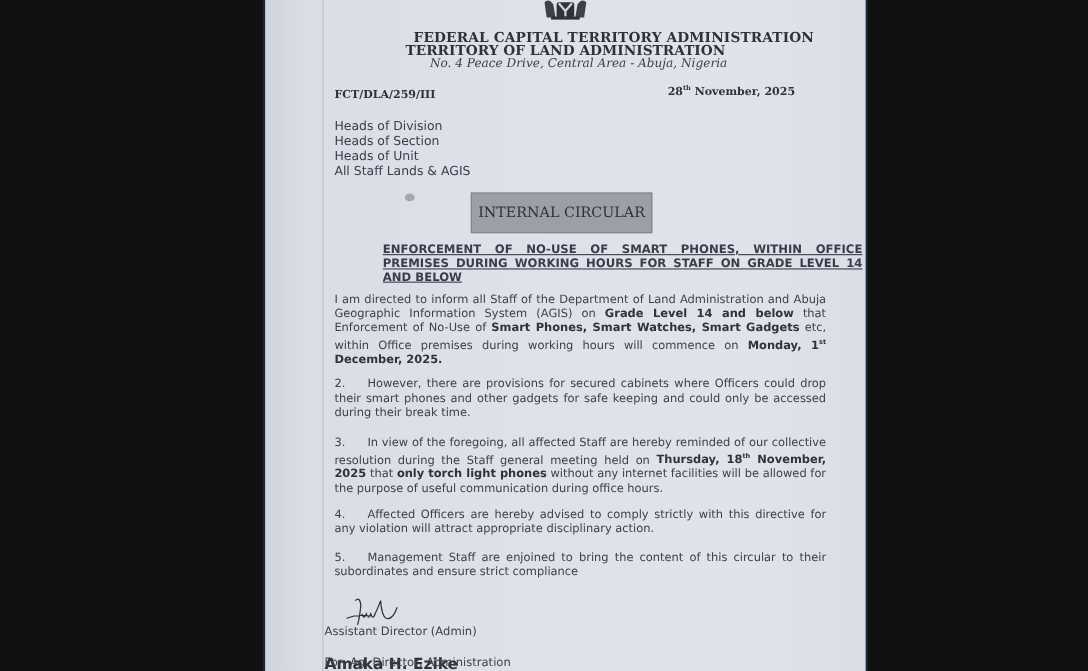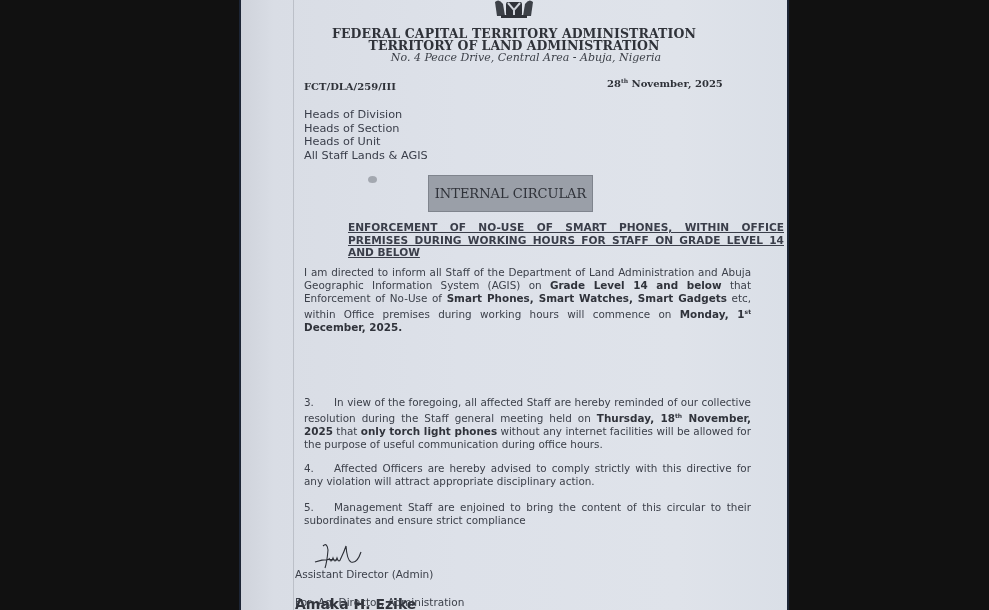--- a/index.html
+++ b/index.html
@@ -16,21 +16,21 @@
       color:#2c2f36;
     }
     .fold {
       position:absolute; left:52px; top:0; width:1px; height:610px;
       background:rgba(150,155,165,0.45);
     }
     .crest {
       position:absolute; left:250px; top:0; width:46px; height:18px;
     }
     .hdr { position:absolute; left:0; width:546px; text-align:center; font-family:"DejaVu Serif", serif; }
-    .hdr1 { top:26px; font-size:12.5px; font-weight:bold; letter-spacing:0.1px; color:#2f3239; }
+    .hdr1 { top:26px; font-size:12.5px; font-weight:bold; letter-spacing:0.1px; color:#2f3239;margin-left:44px; }
     .hdr2 { top:38px; font-size:12.5px; font-weight:bold; color:#2f3239; }
     .hdr3 { top:51px; font-size:11px; font-style:italic; color:#3a3e46; left:12px; }
     .ref { position:absolute; left:63px; top:81px; font-family:"DejaVu Serif", serif; font-weight:bold; font-size:10px; color:#2f3239; }
     .date { position:absolute; left:366px; top:77px; font-family:"DejaVu Serif", serif; font-weight:bold; font-size:10px; color:#2f3239; }
     .date sup { font-size:6px; }
     .addr { position:absolute; left:63px; top:108px; font-weight:normal; font-size:11.3px; line-height:13.5px; color:#3a3e4a; }
     .circ-box {
       position:absolute; left:187px; top:175px; width:163px; height:35px;
       background:#9a9fa8; border:1px solid #7f848d;
       font-family:"DejaVu Serif", serif; font-size:13px; color:#2f3239;
@@ -87,20 +87,21 @@
     <div>All Staff Lands &amp; AGIS</div>
   </div>
 
   <div class="smudge"></div>
   <div class="circ-box">INTERNAL CIRCULAR</div>
 
   <div class="subject">ENFORCEMENT OF NO-USE OF SMART PHONES, WITHIN OFFICE PREMISES DURING WORKING HOURS FOR STAFF ON GRADE LEVEL 14 AND BELOW</div>
 
   <div class="para p1"><span>I am directed to inform all Staff of the Department of Land Administration and Abuja Geographic Information System (AGIS) on </span><b>Grade Level 14 and below</b><span> that Enforcement of No-Use of </span><b>Smart Phones, Smart Watches, Smart Gadgets</b><span> etc, within Office premises during working hours will commence on </span><b><span>Monday, 1</span><sup>st</sup><span> December, 2025.</span></b></div>
 
+  <div class="para p2"><span class="num">2.</span><span>However, there are provisions for secured cabinets where Officers could drop their smart phones and other gadgets for safe keeping and could only be accessed during their break time.</span></div>
 
   <div class="para p3"><span class="num">3.</span><span>In view of the foregoing, all affected Staff are hereby reminded of our collective resolution during the Staff general meeting held on </span><b><span>Thursday, 18</span><sup>th</sup><span> November, 2025</span></b><span> that </span><b>only torch light phones</b><span> without any internet facilities will be allowed for the purpose of useful communication during office hours.</span></div>
 
   <div class="para p4"><span class="num">4.</span><span>Affected Officers are hereby advised to comply strictly with this directive for any violation will attract appropriate disciplinary action.</span></div>
 
   <div class="para p5"><span class="num">5.</span><span>Management Staff are enjoined to bring the content of this circular to their subordinates and ensure strict compliance</span></div>
 
   <svg class="sig" viewBox="0 0 54 30">
     <path d="M2 22 Q12 18 24 20 M10 6 Q14 2 15 10 Q14 22 12 28 M16 18 Q18 24 20 18 Q22 24 24 18 Q26 24 28 18 Q31 12 33 6 Q34 20 38 22 Q44 24 48 12" stroke="#2c2f36" stroke-width="1.1" fill="none"></path>
   </svg>

